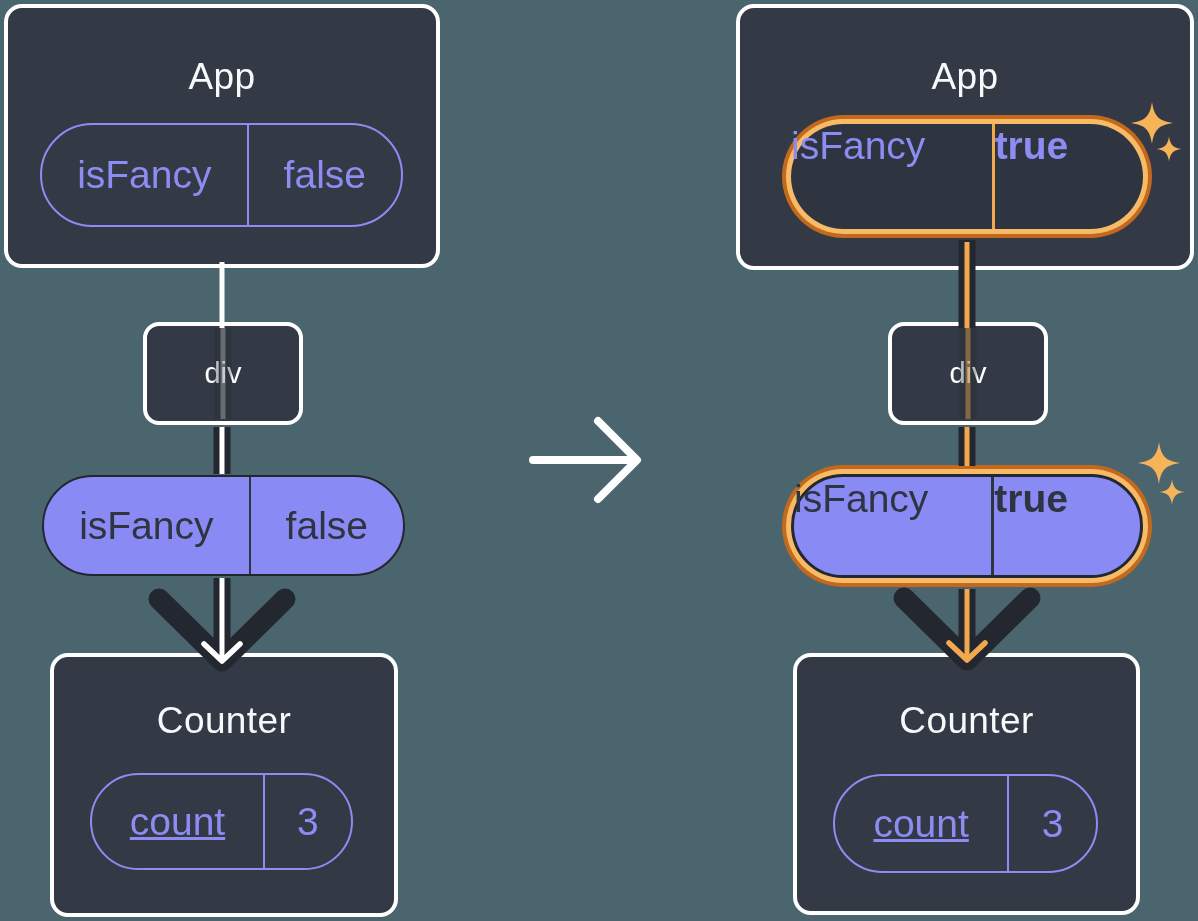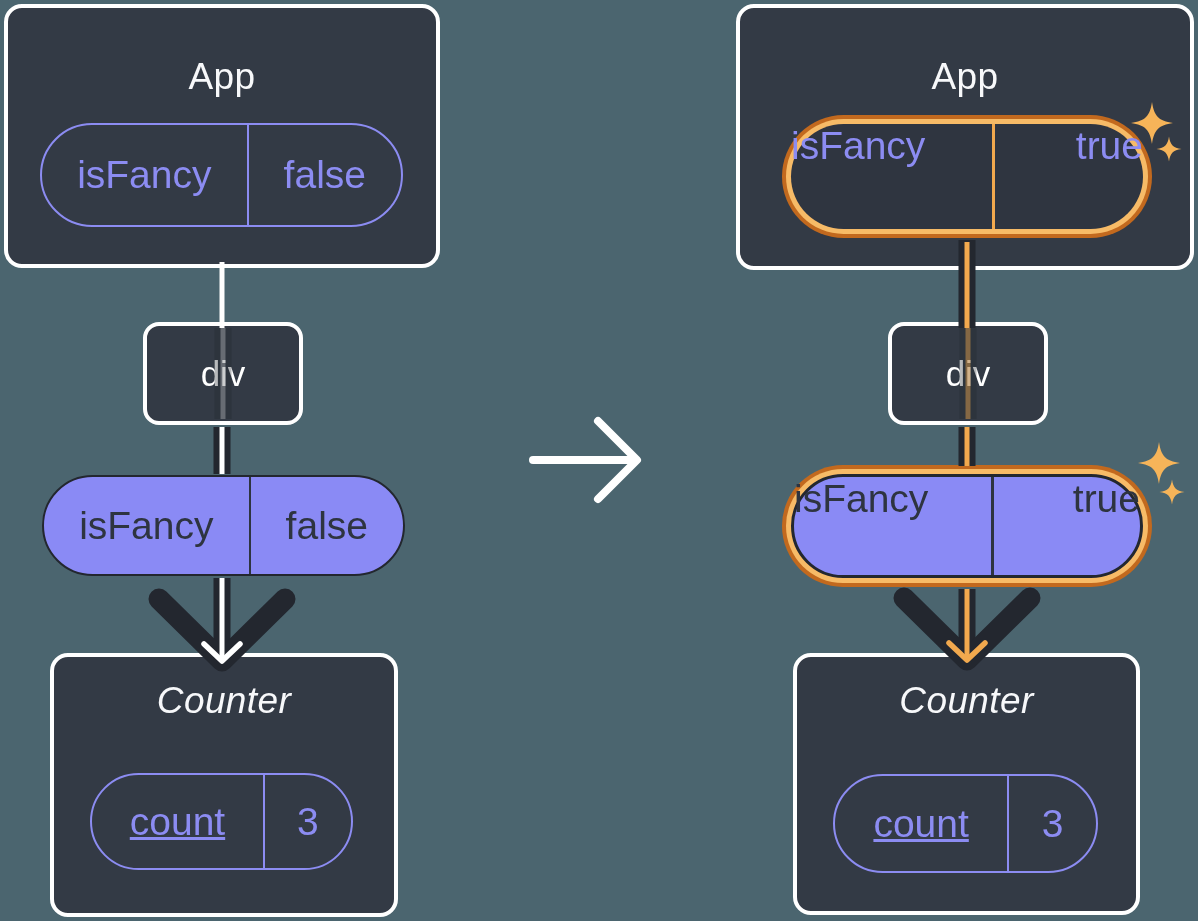--- a/index.html
+++ b/index.html
@@ -16,49 +16,49 @@
   }
   .card-title {
     color:#F7F8FA; font-size:37px; font-weight:500;
     text-align:center; letter-spacing:0.4px;
   }
   .l-app { left:4px; top:4px; width:436px; height:264px; }
   .r-app { left:736px; top:4px; width:458px; height:266px; }
   .l-app .card-title, .r-app .card-title { padding-top:48px; }
   .l-counter { left:50px; top:653px; width:348px; height:264px; }
   .r-counter { left:793px; top:653px; width:347px; height:262px; }
-  .l-counter .card-title, .r-counter .card-title { padding-top:23px;font-style:italic; }
+  .l-counter .card-title, .r-counter .card-title { padding-top:43px; }
   .node {
     position:absolute; background:#333A45; border:4px solid #FFFFFF;
     border-radius:16px; display:flex; align-items:center; justify-content:center;
     z-index:1;
   }
   .l-div { left:143px; top:322px; width:160px; height:103px; }
   .r-div { left:888px; top:322px; width:160px; height:103px; }
-  .div-label { color:#FFFFFF; font-size:35px; font-weight:500; z-index:4; }
+  .div-label { color:#FFFFFF; font-size:29px; font-weight:500; z-index:4; }
   
   .pill {
     position:absolute; display:flex; align-items:stretch;
     border-radius:60px; z-index:3; font-size:39px;
   }
   .pill .cell { display:flex; align-items:center; justify-content:center; }
   .cell-name  { flex:0 0 57%; }
   .cell-value { flex:1 1 auto; }
   .counter-pill .cell-name { flex:0 0 66%;text-decoration:underline; }
   .outline-purple { border:2.5px solid #8C8CF2; color:#8C8CF2; }
   .outline-purple .cell-value { border-left:2.5px solid #8C8CF2; }
   .l-app-pill { left:40px; top:123px; width:363px; height:104px; }
   .l-counter-pill { left:90px; top:773px; width:263px; height:97px; }
   .r-counter-pill { left:833px; top:774px; width:265px; height:99px; }
   .fill-purple {
     background:#8A8AF5; border:2.5px solid #23272F; color:#2E3440;
   }
   .fill-purple .cell-value { border-left:2.5px solid #2E3440; }
   .l-prop-pill { left:42px; top:475px; width:363px; height:101px; }
-  .bold-val { font-weight:400;text-align:right; }
+  .bold-val { font-weight:700; }
   
   .ring {
     position:absolute; background:#C2691E; border-radius:64px;
     padding:4px; z-index:3;
   }
   .ring-inner {
     width:100%; height:100%; background:#F7BB67;
     border-radius:59px; padding:5px;
   }
   .ring-pill {

